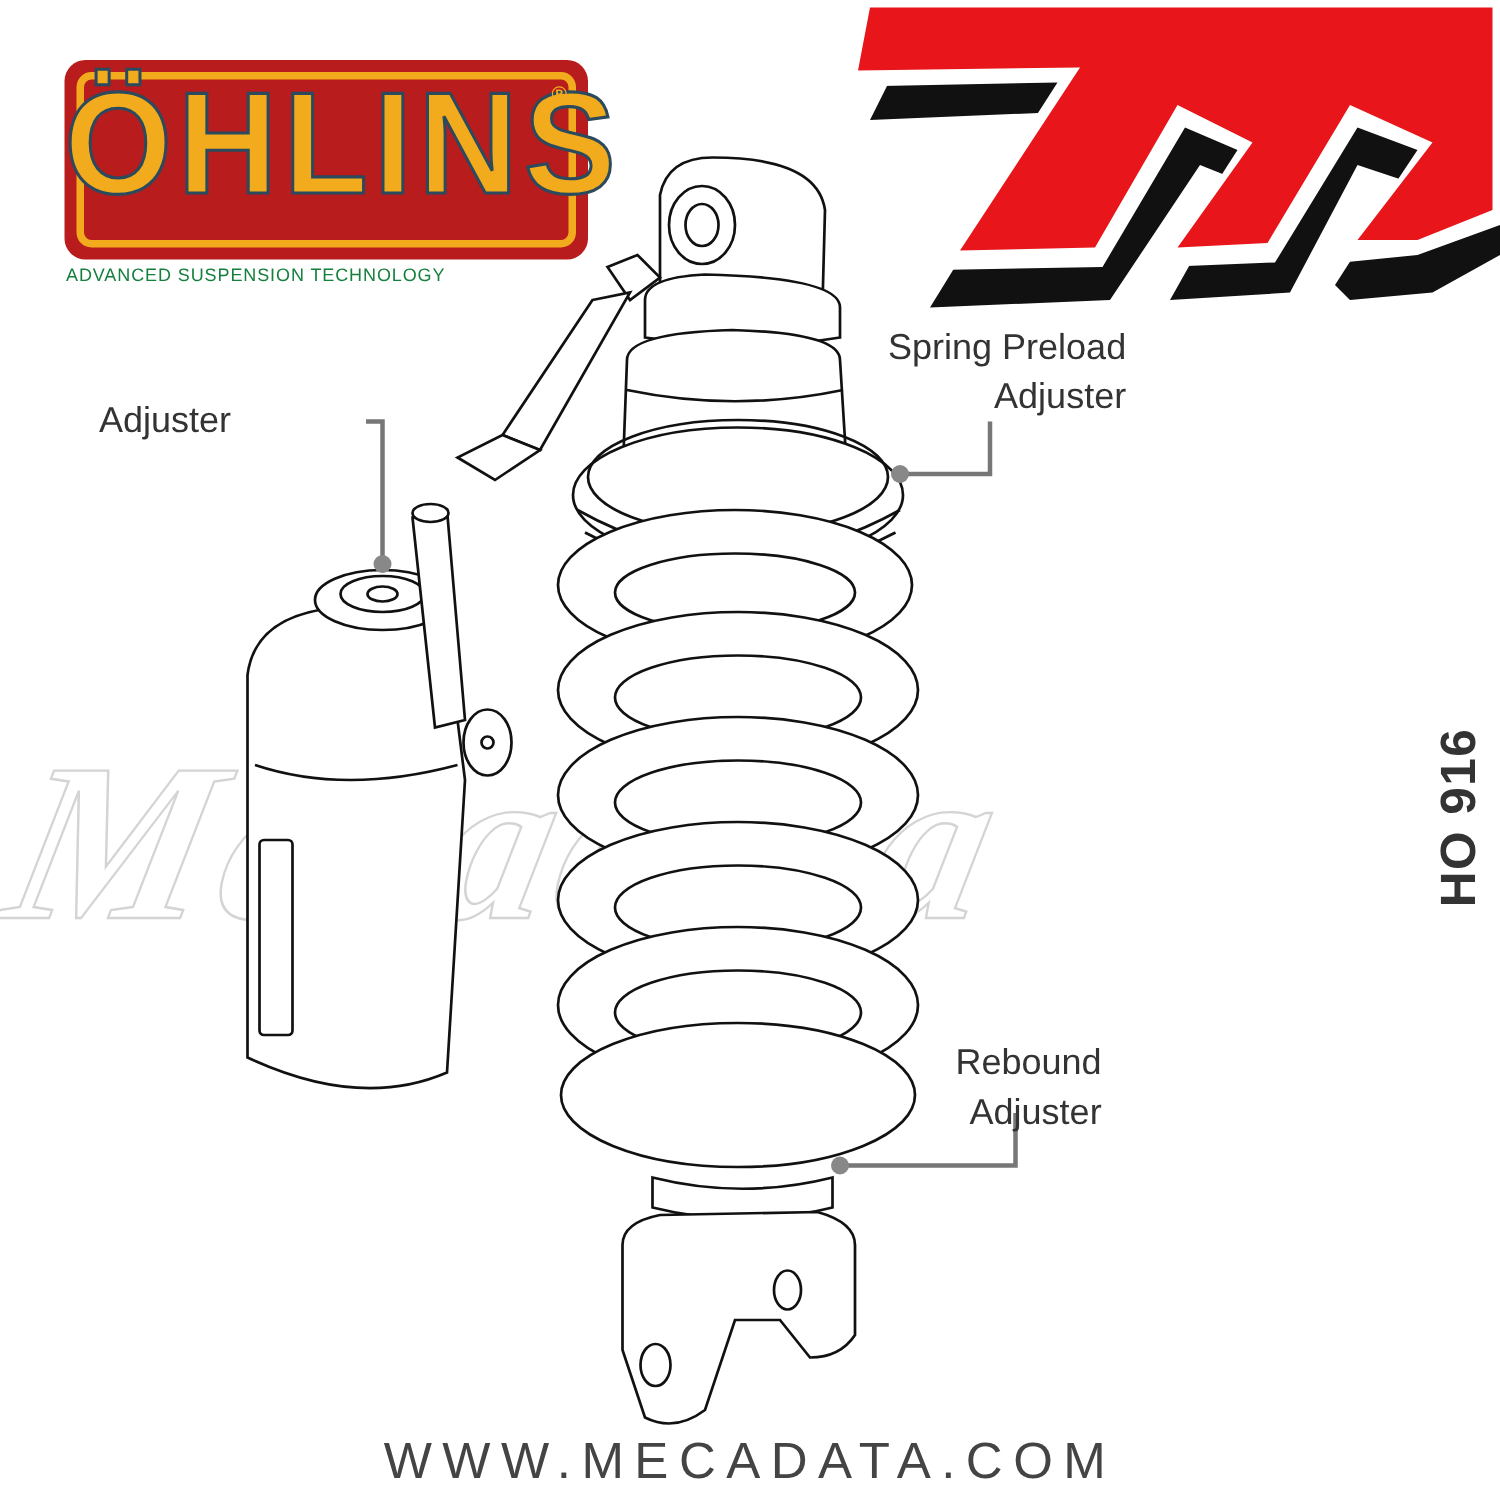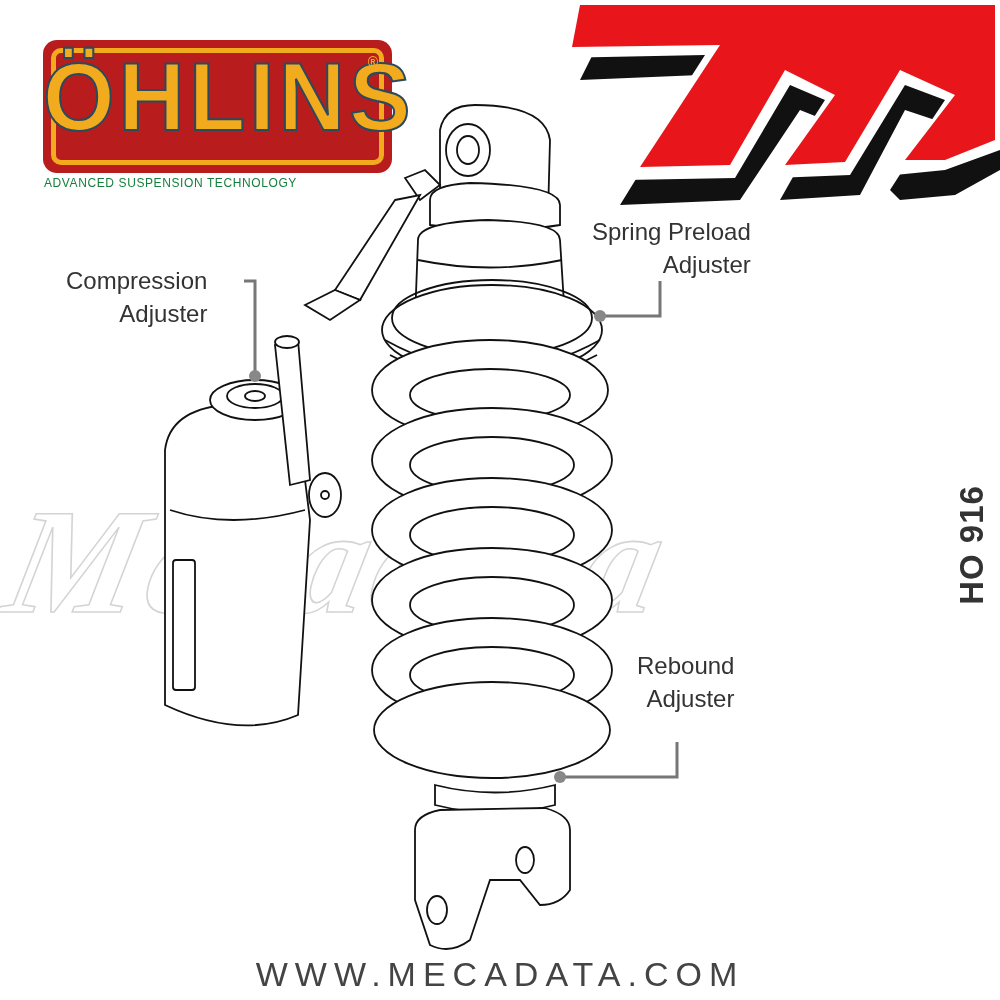--- a/index.html
+++ b/index.html
@@ -103,28 +103,27 @@
     <polyline class="leader" points="244,281 255,281 255,374"></polyline>
     <circle class="dot" cx="255" cy="376" r="6"></circle>
     <polyline class="leader" points="660,281 660,316 602,316"></polyline>
     <circle class="dot" cx="600" cy="316" r="6"></circle>
     <polyline class="leader" points="677,742 677,777 562,777"></polyline>
     <circle class="dot" cx="560" cy="777" r="6"></circle>
   </g>
 </svg>
 
 <div class="abs label" style="left:66px; top:264px;">
-  <div>Compression</div>
   <div>Adjuster</div>
 </div>
 <div class="abs label" style="left:592px; top:215px;">
   <div>Spring Preload</div>
   <div>Adjuster</div>
 </div>
-<div class="abs label" style="left:637px; top:649px;">
+<div class="abs label" style="left:637px; top:692px;">
   <div>Rebound</div>
   <div>Adjuster</div>
 </div>
 
 <div id="part-number" class="abs">
   <span>HO 916</span>
 </div>
 
 <div id="footer-url" class="abs">WWW.MECADATA.COM</div>
 

